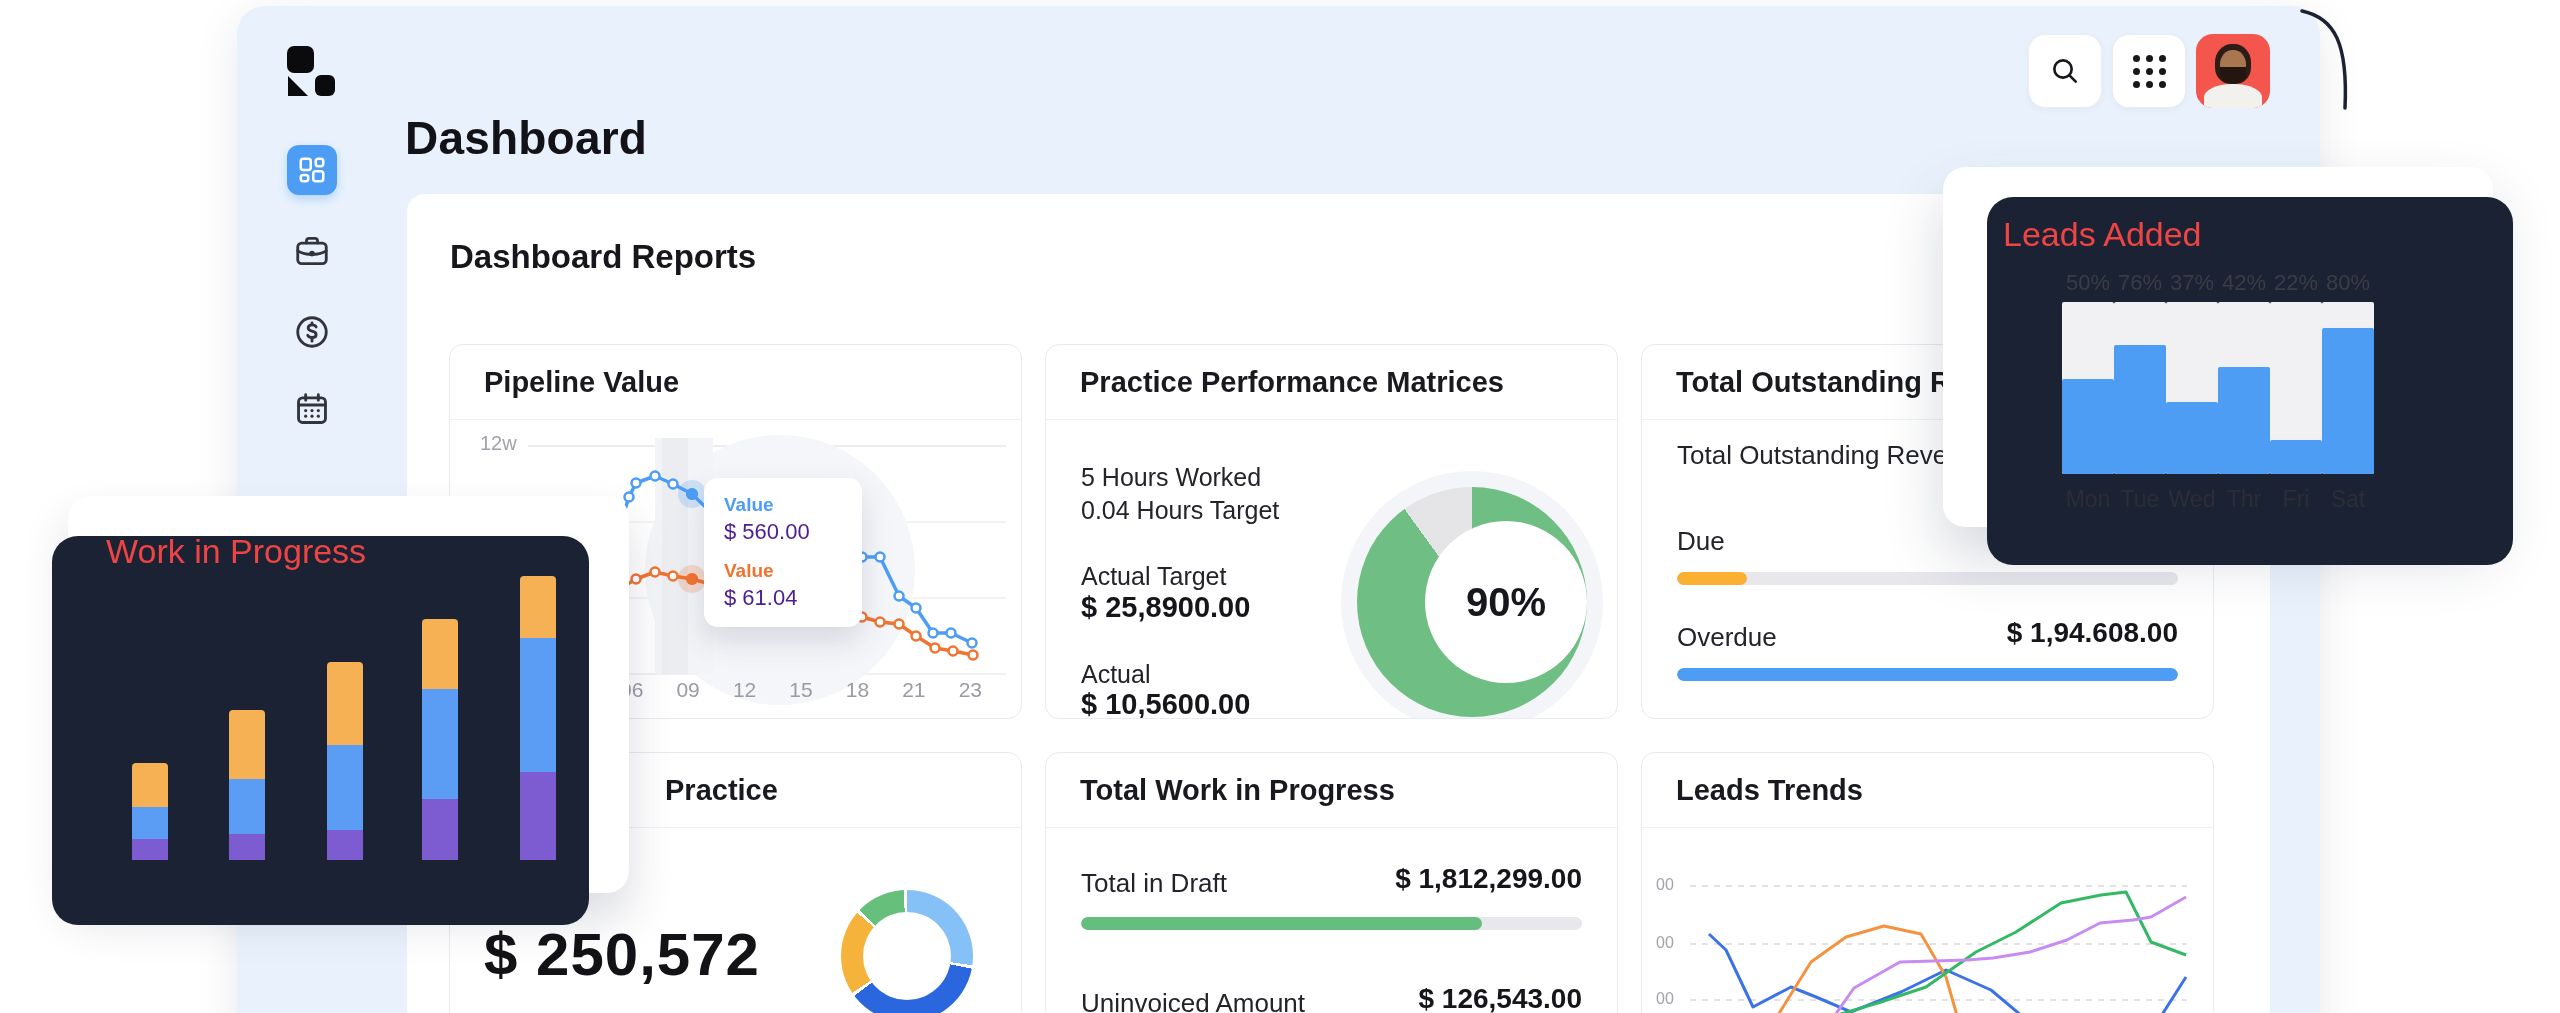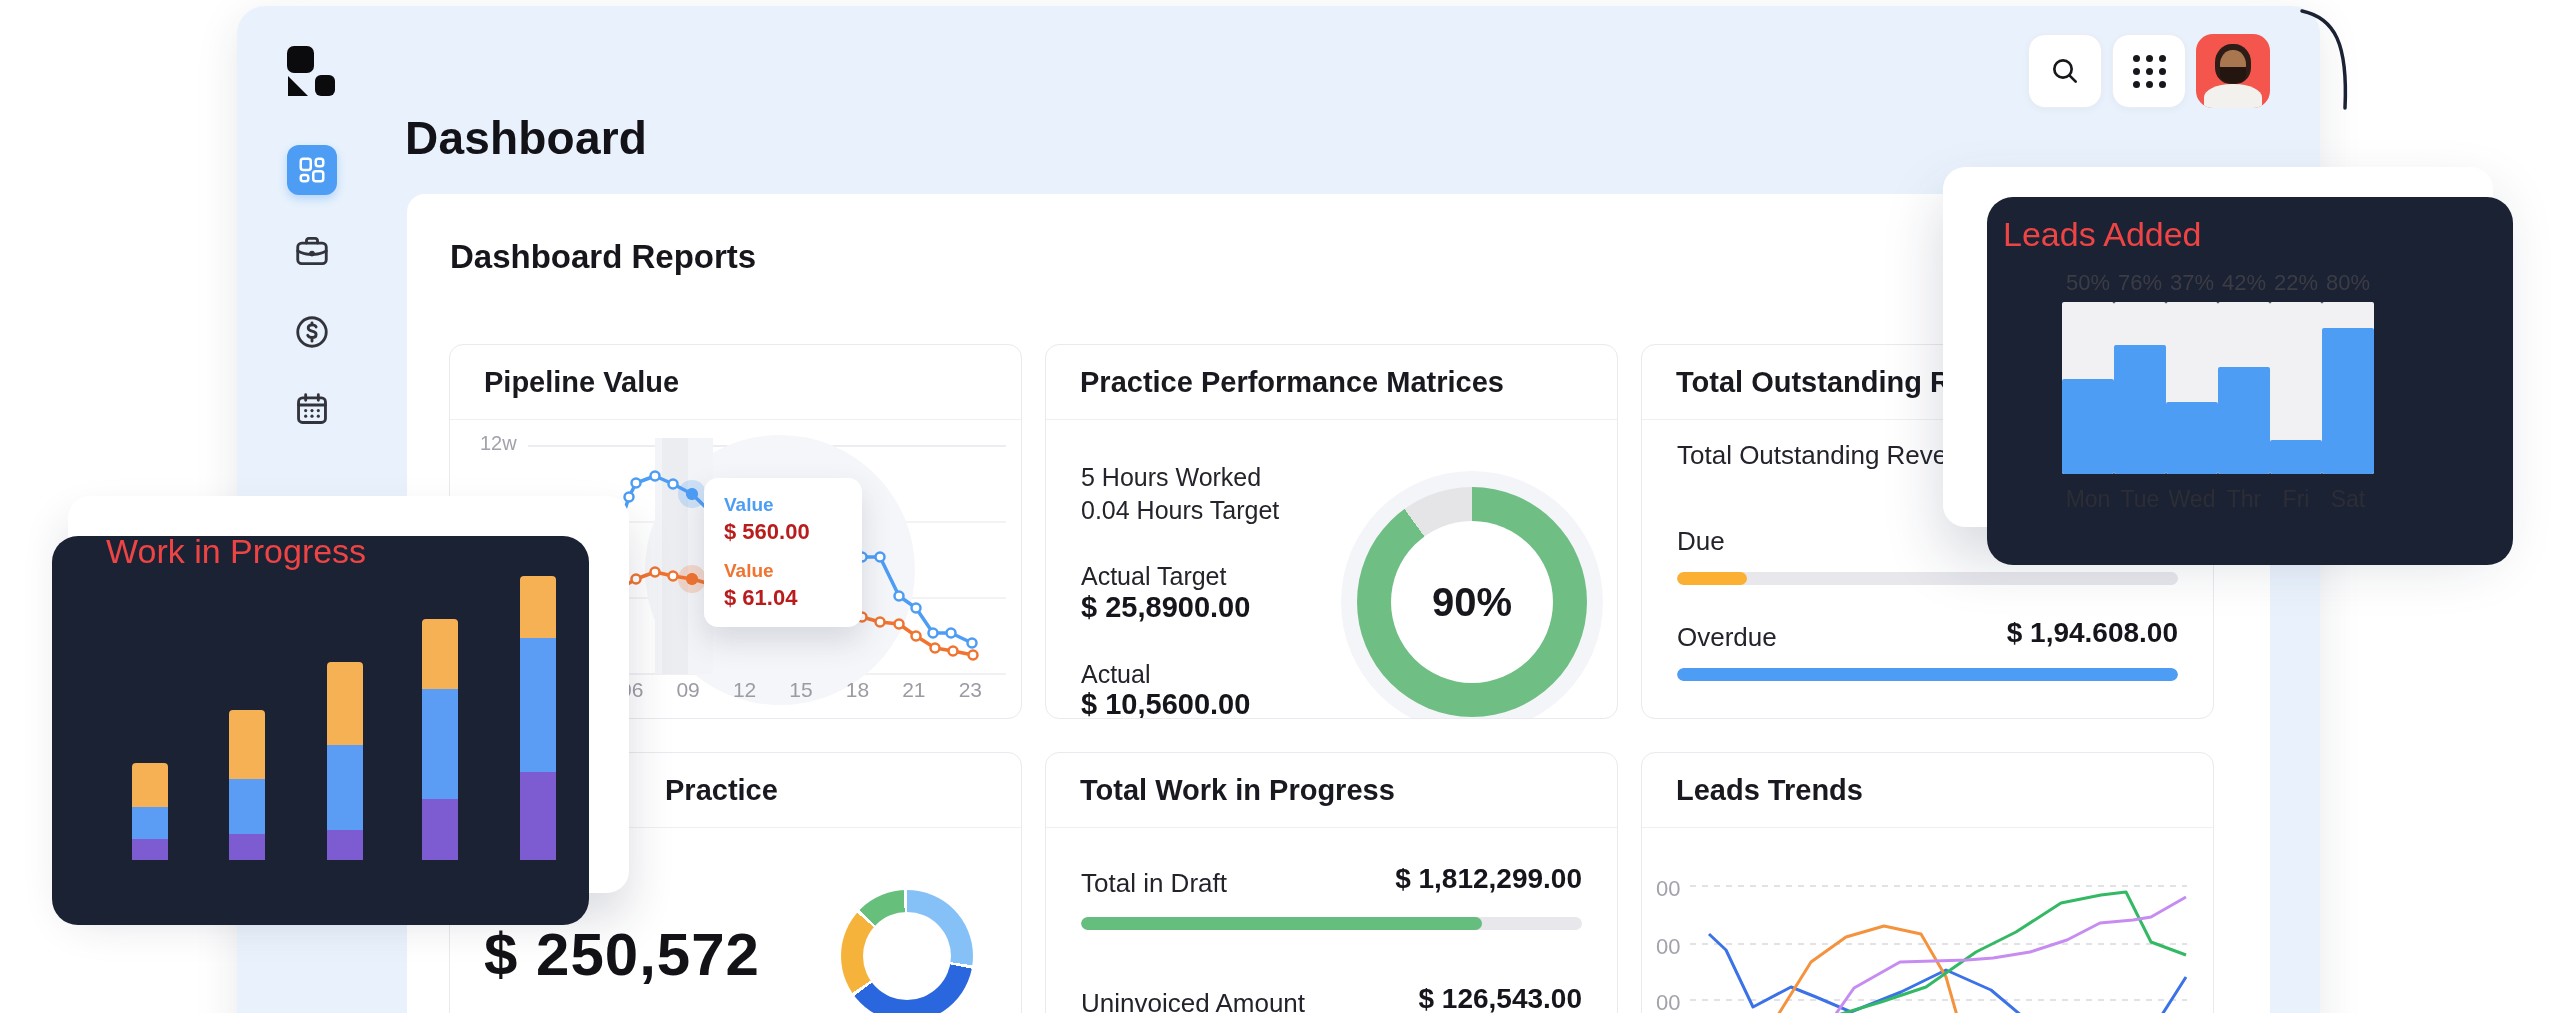--- a/index.html
+++ b/index.html
@@ -51,40 +51,40 @@
   .track .fill{position:absolute;left:0;top:0;bottom:0;border-radius:7px;}
 
   
   .pl-svg{position:absolute;left:0;top:0;}
   .y-lab{position:absolute;left:30px;top:12px;font-size:20px;color:#a2a2ab;}
   .x-ticks{position:absolute;left:170px;top:258px;width:362px;display:flex;justify-content:space-between;
            font-size:21px;color:#9b9ba4;}
   .tooltip{position:absolute;left:254px;top:58px;width:158px;background:#fff;border-radius:14px;z-index:3;
            box-shadow:0 14px 30px rgba(50,60,95,.16);padding:16px 20px;}
   .tt-lab{font-size:19px;font-weight:700;}
-  .tt-val{font-size:22px;font-weight:700;color:#b91c1c;margin-top:3px;}
+  .tt-val{font-size:22px;font-weight:400;color:#4c1d95;margin-top:3px;}
   .tt-g2{margin-top:15px;}
   .hl-dot{position:absolute;width:12px;height:12px;border-radius:50%;z-index:2;}
   .hl-halo{position:absolute;width:28px;height:28px;border-radius:50%;z-index:2;opacity:.22;}
 
   
   .halo{position:absolute;left:295px;top:51px;width:262px;height:262px;border-radius:50%;background:#f4f5f8;
         display:flex;align-items:center;justify-content:center;}
-  .donut{width:230px;height:230px;border-radius:50%;display:flex;align-items:center;justify-content:center;}
+  .donut{width:230px;height:230px;border-radius:50%;display:flex;align-items:center;justify-content:flex-end;}
   .hole{width:162px;height:162px;border-radius:50%;background:#fff;display:flex;align-items:center;justify-content:center;}
   .pct{font-size:40px;font-weight:800;color:#17171d;}
 
   
   .big-amount{position:absolute;left:34px;top:92px;font-size:60px;font-weight:800;color:#121217;letter-spacing:1px;}
   .donut-sm{position:absolute;left:391px;top:62px;width:132px;height:132px;border-radius:50%;
             display:flex;align-items:center;justify-content:center;}
   .hole-sm{width:88px;height:88px;border-radius:50%;background:#fff;}
 
   
-  .lt-ylab{position:absolute;left:14px;font-size:22px;color:#a2a2ab;}
+  .lt-ylab{position:absolute;left:14px;font-size:16px;color:#a2a2ab;}
 
   
   .float-card{position:absolute;background:#fff;border-radius:22px;}
   .float-card:after{content:"";position:absolute;z-index:-1;background:#1b2234;border-radius:26px;}
   .leads-card{left:1943px;top:167px;width:550px;height:360px;z-index:50;box-shadow:0 30px 60px rgba(30,40,70,.18);}
   .leads-card:after{left:44px;top:30px;right:-20px;bottom:-38px;}
   .fc-title{position:absolute;left:60px;top:48px;font-size:34px;font-weight:400;color:#ef4444;}
   .la-bars{position:absolute;left:33px;right:33px;top:103px;display:flex;justify-content:center;}
   .la-col{width:52px;display:flex;flex-direction:column;align-items:center;}
   .la-pct{font-size:22px;color:#3c3c45;height:28px;}

